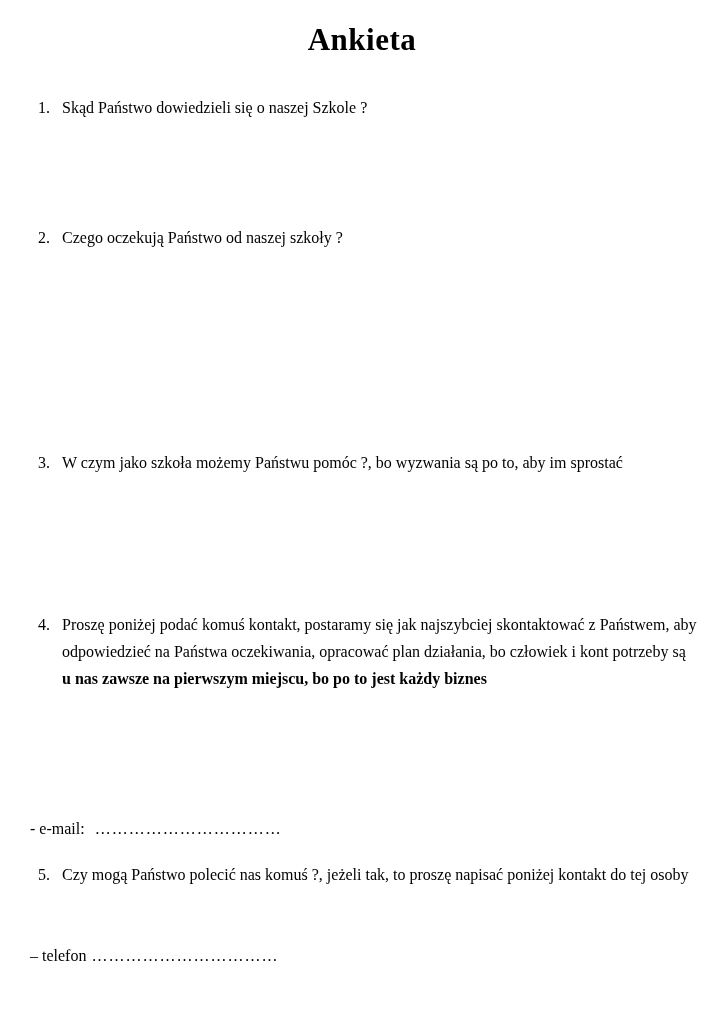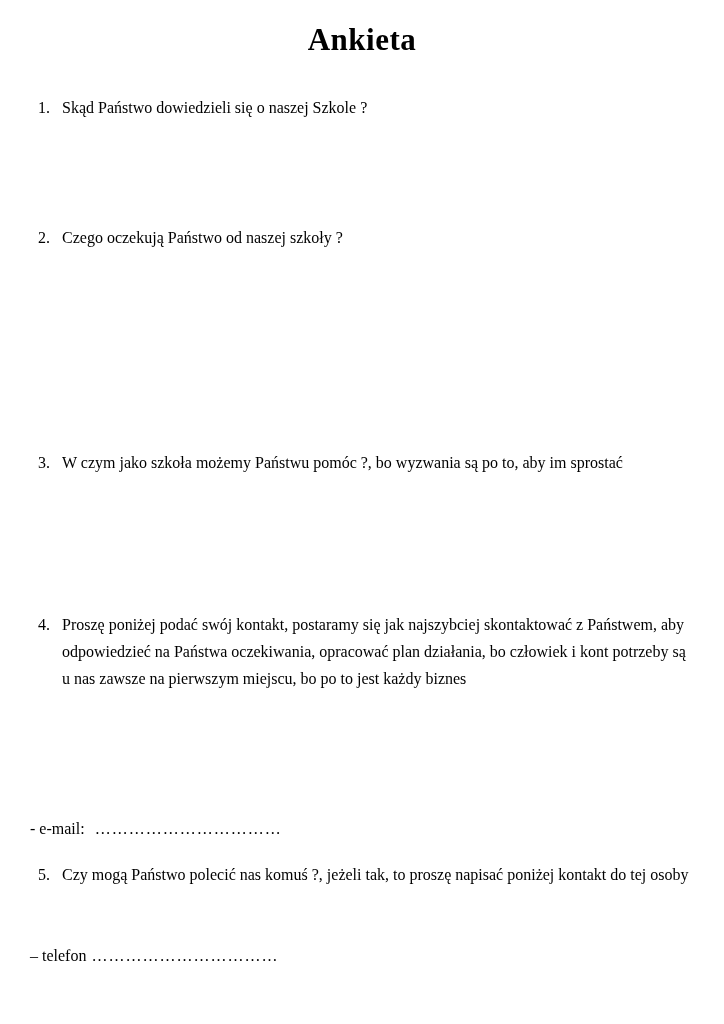--- a/index.html
+++ b/index.html
@@ -31,21 +31,21 @@
     align-items: flex-start;
   }
   .num { width: 24px; flex-shrink: 0; }
   .qtext { white-space: nowrap; text-align: right; }
   .q1 { top: 99px; }
   .q2 { top: 229px; }
   .q3 { top: 454px; }
   .q4 { top: 616px; }
   .q5 { top: 866px; }
   .qline { display: block; margin-bottom: 9px; white-space: nowrap; }
-  .qline-last { margin-top: 1px; }
+  .qline-last { margin-top: 1px; font-weight: bold; }
   .contact {
     position: absolute;
     left: 14px;
     white-space: pre;
   }
   .c1 { top: 737px; }
   .c2 { top: 802px; text-align: center; }
   .c3 { top: 929px; text-align: center; }
   .dots { letter-spacing: 1px; }
 </style>
@@ -67,21 +67,21 @@
   </div>
 
   <div class="q q3">
     <span class="num">3.</span>
     <span class="qtext">W czym jako szkoła możemy Państwu pomóc ?, bo wyzwania są po to, aby im sprostać</span>
   </div>
 
   <div class="q q4">
     <span class="num">4.</span>
     <span class="qtext-block">
-      <span class="qline">Proszę poniżej podać swój kontakt, postaramy się jak najszybciej skontaktować z Państwem, aby</span>
+      <span class="qline">Proszę poniżej podać komuś kontakt, postaramy się jak najszybciej skontaktować z Państwem, aby</span>
       <span class="qline">odpowiedzieć na Państwa oczekiwania, opracować plan działania, bo człowiek i kont potrzeby są</span>
       <span class="qline qline-last">u nas zawsze na pierwszym miejscu, bo po to jest każdy biznes</span>
     </span>
   </div>
 
 
   <div class="contact c2">
     <span>- e-mail:</span><span class="dots">  ……………………………</span>
   </div>
 

